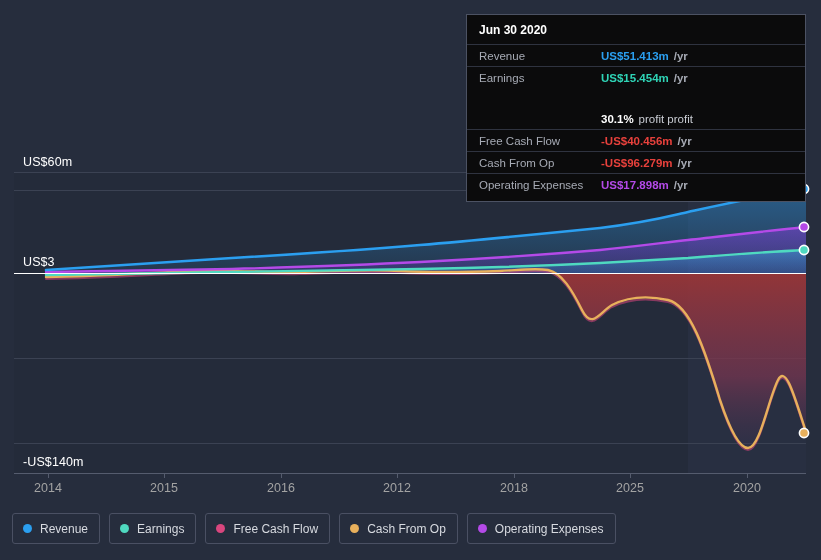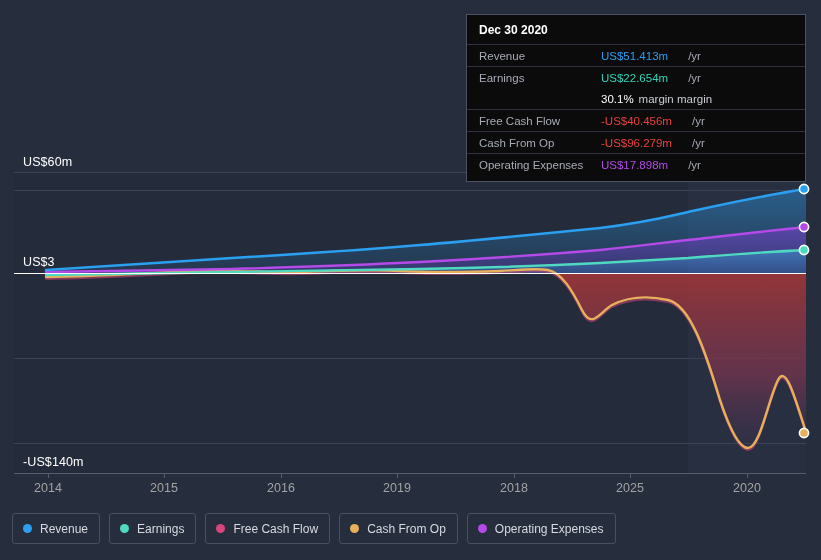--- a/index.html
+++ b/index.html
@@ -69,35 +69,35 @@
     padding: 0 12px 7px 12px;
   }
   .tt-row {
     display: flex;
     align-items: center;
     border-top: 1px solid #2f3340;
     padding: 3px 12px 2px 12px;
     height: 16px;
     font-size: 11.5px;
   }
-  .tt-row.noline { border-top: none; }
+  .tt-row.noline { border-top: none; margin-top: 20px; }
   .tt-key {
     color: #a7abb5;
     width: 122px;
     flex: 0 0 122px;
     white-space: nowrap;
   }
   .tt-val {
-    font-weight: normal;
+    font-weight: bold;
     white-space: nowrap;
   }
   .tt-unit {
     color: #a7abb5;
-    margin-left: 20px;
-    font-weight: normal;
+    margin-left: 5px;
+    font-weight: bold;
     white-space: nowrap;
   }
   .tt-sub {
     color: #c9ccd3;
     margin-left: 5px;
     font-weight: normal;
     white-space: nowrap;
   }
 
   
@@ -291,45 +291,45 @@
     </g>
   </svg>
 
   <div class="y-axis-label" id="y-label-top">US$60m</div>
   <div class="y-axis-label" id="y-label-zero">US$3</div>
   <div class="y-axis-label" id="y-label-bot">-US$140m</div>
 
   <div class="x-axis-label" style="left:48px">2014</div>
   <div class="x-axis-label" style="left:164px">2015</div>
   <div class="x-axis-label" style="left:281px">2016</div>
-  <div class="x-axis-label" style="left:397px">2019</div>
+  <div class="x-axis-label" style="left:397px">2012</div>
   <div class="x-axis-label" style="left:514px">2018</div>
   <div class="x-axis-label" style="left:630px">2025</div>
   <div class="x-axis-label" style="left:747px">2020</div>
 </div>
 
 <div id="tooltip">
-  <div id="tooltip-date">Dec 30 2020</div>
+  <div id="tooltip-date">Jun 30 2020</div>
 
   <div class="tt-row">
     <span class="tt-key">Revenue</span>
     <span class="tt-val" style="color:#2b9ff0">US$51.413m</span>
     <span class="tt-unit">/yr</span>
   </div>
 
   <div class="tt-row">
     <span class="tt-key">Earnings</span>
-    <span class="tt-val" style="color:#2fd4b6">US$22.654m</span>
+    <span class="tt-val" style="color:#2fd4b6">US$15.454m</span>
     <span class="tt-unit">/yr</span>
   </div>
 
   <div class="tt-row noline">
     <span class="tt-key"></span>
     <span class="tt-val" style="color:#ffffff">30.1%</span>
-    <span class="tt-sub">margin margin</span>
+    <span class="tt-sub">profit profit</span>
   </div>
 
   <div class="tt-row">
     <span class="tt-key">Free Cash Flow</span>
     <span class="tt-val" style="color:#e8413c">-US$40.456m</span>
     <span class="tt-unit">/yr</span>
   </div>
 
   <div class="tt-row">
     <span class="tt-key">Cash From Op</span>

